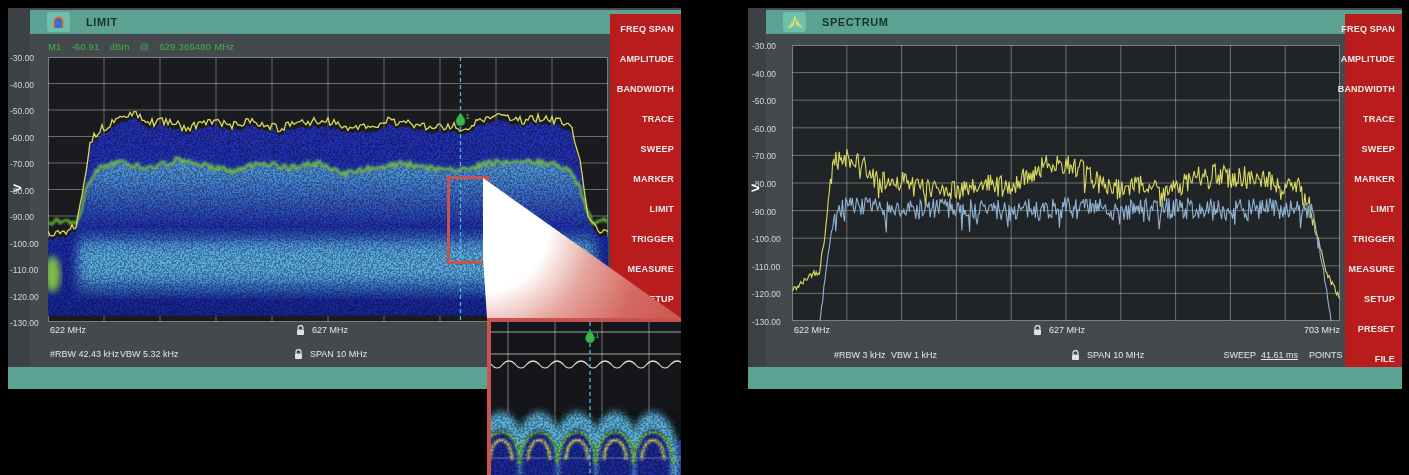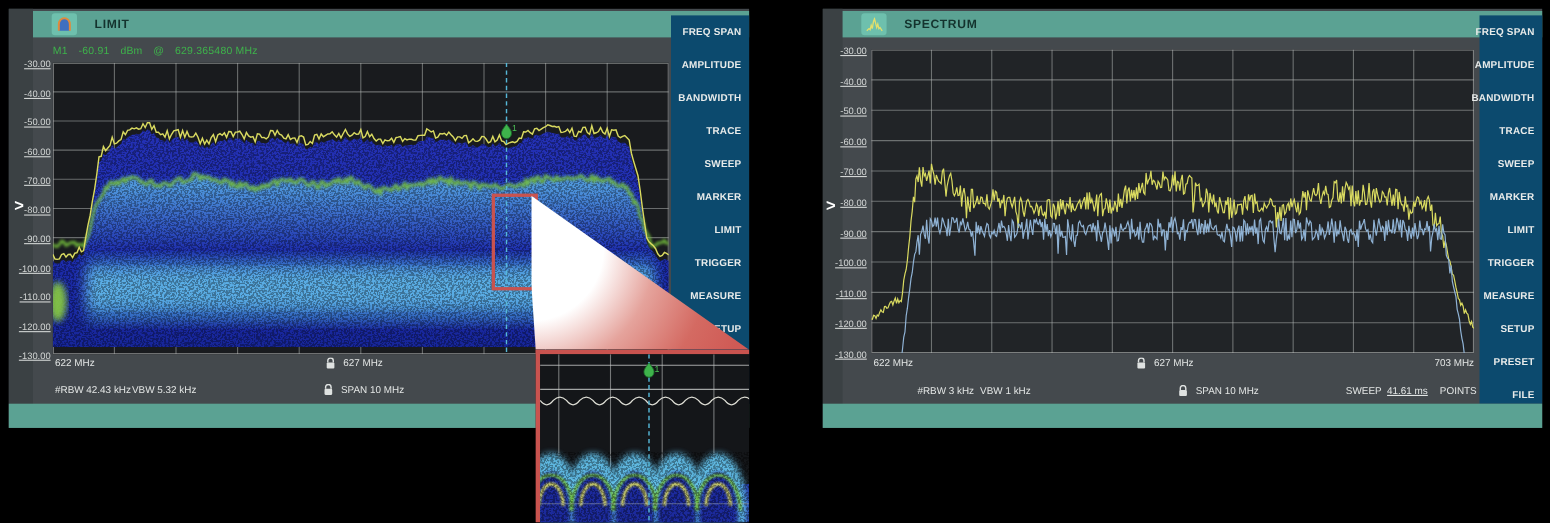--- a/index.html
+++ b/index.html
@@ -16,25 +16,25 @@
   #win-left .titlebar{left:22px;}
   #win-right .titlebar{left:18px;}
   .app-icon{width:23px;height:20px;background:#6ec0ad;border-radius:3px;margin-left:17px;
             display:flex;align-items:center;justify-content:center;flex:0 0 auto;}
   .title{color:#14332e;font-size:11px;font-weight:bold;letter-spacing:.6px;margin-left:16px;}
   .marker-row{position:absolute;left:40px;top:33px;color:#3eb34b;font-size:9.5px;letter-spacing:.2px;}
   .marker-row span{margin-right:7px;text-align:right;}
   .plot{position:absolute;background:#191b1e;}
   #plot-left{left:40px;top:49px;width:560px;height:265px;}
   #plot-right{left:44px;top:37px;width:548px;height:276px;background:#212427;}
-  .ytick{position:absolute;width:36px;text-align:right;color:#d2d5d4;font-size:8.5px;text-decoration:underline;}
+  .ytick{position:absolute;width:36px;color:#d2d5d4;font-size:8.5px;}
   .inforow{position:absolute;color:#e3e6e5;font-size:9px;}
   .inforow span{position:absolute;white-space:nowrap;}
   .lock{display:inline-block;}
-  .menu{position:absolute;top:6px;bottom:22px;background:#0c4a6e;}
+  .menu{position:absolute;top:6px;bottom:22px;background:#b91c1c;}
   #win-left .menu{left:602px;width:71px;}
   #win-right .menu{left:597px;width:57px;}
   .menu-item{height:30px;display:flex;align-items:center;justify-content:flex-end;
              padding-right:7px;color:#e8ebea;font-size:9px;font-weight:bold;
              letter-spacing:.2px;cursor:pointer;white-space:nowrap;}
   .footer-bar{position:absolute;left:0;right:0;bottom:0;height:22px;background:#5ba293;}
   
   #zoom-rect{position:absolute;left:447px;top:176px;width:36px;height:82px;
              border:3px solid #c9534f;z-index:40;}
   #zoom-fan{position:absolute;left:483px;top:176px;width:198px;height:142px;z-index:45;}

